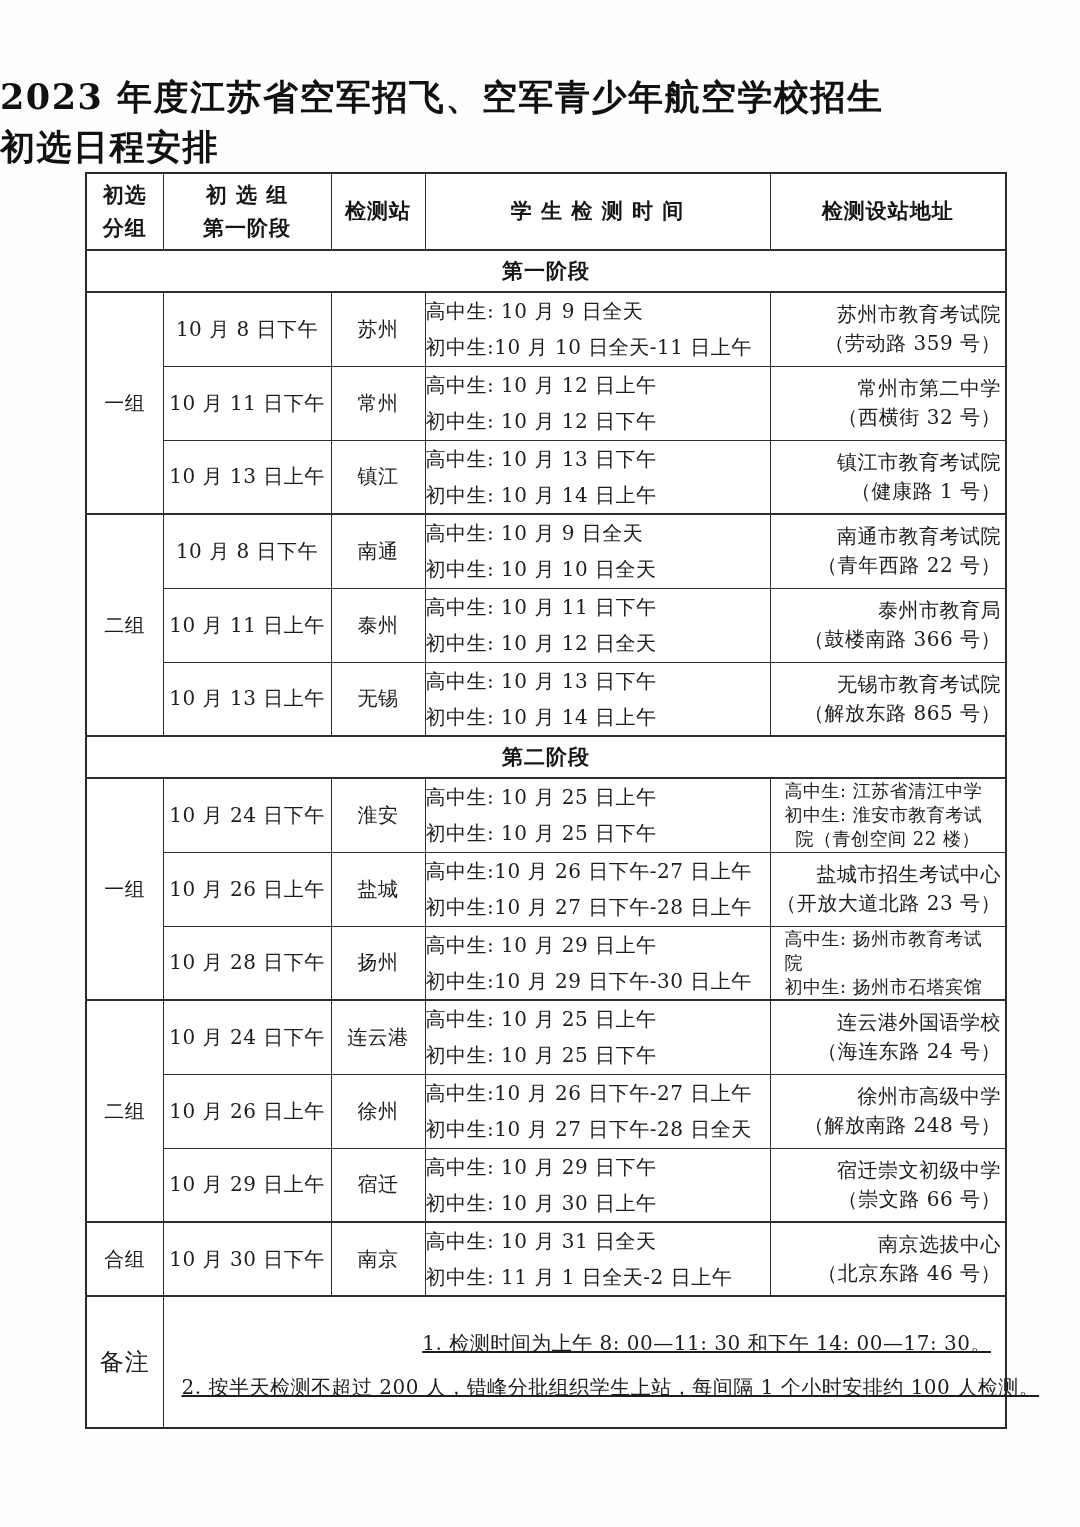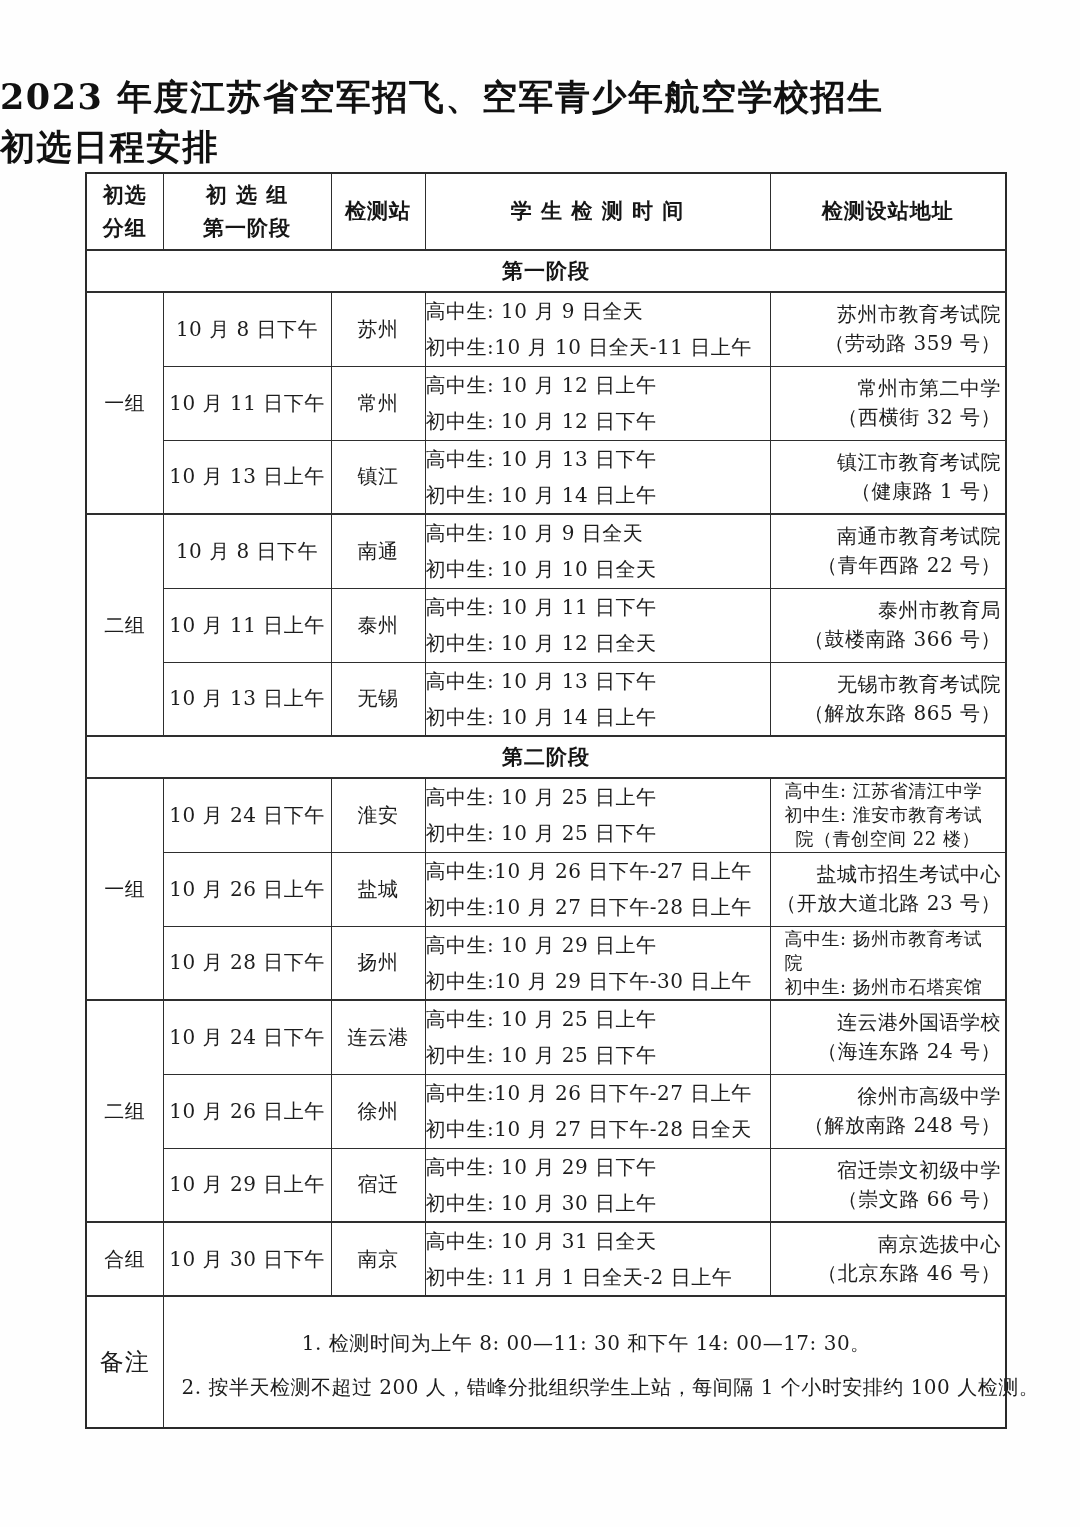--- a/index.html
+++ b/index.html
@@ -78,24 +78,25 @@
   }
   td.cell-time .time-line { line-height:36px; white-space:nowrap; }
   td.cell-addr { font-size:19px; line-height:29px; padding:0 4px;text-align:right; }
   td.cell-addr.addr-small { font-size:18px; line-height:24px; text-align:left; padding:0 14px; }
   td.cell-addr.addr-small .addr-line3 { text-align:center; }
 
   
   tr.notes { height:132px; }
   td.cell-notes-label { font-size:24px; letter-spacing:1px; }
   td.cell-notes-body {
-    text-align:center;
+    text-align:right;
     padding:16px 14px 0 18px;
     font-size:20px;
     letter-spacing:0.5px;
+    text-decoration:underline;
   }
   td.cell-notes-body .note-line { line-height:34px; margin-bottom:10px; white-space:nowrap; }
 </style>
 </head>
 <body>
 
 <div class="page">
 
   <div class="doc-title">
     <div>2023 年度江苏省空军招飞、空军青少年航空学校招生</div>

